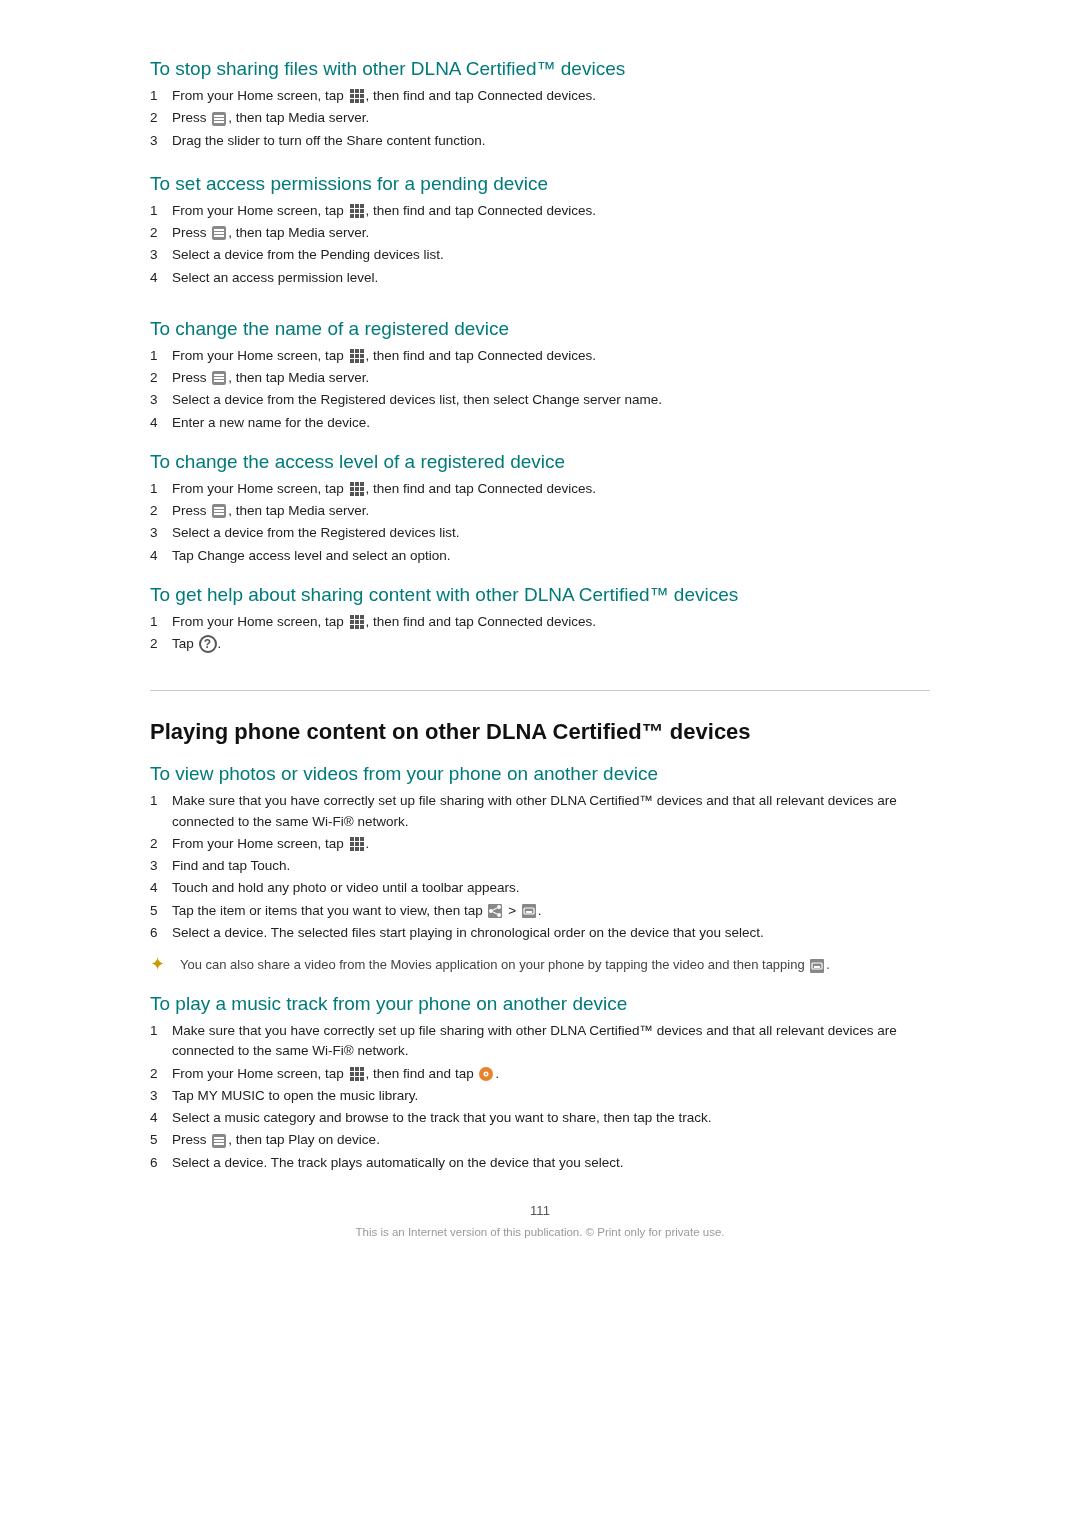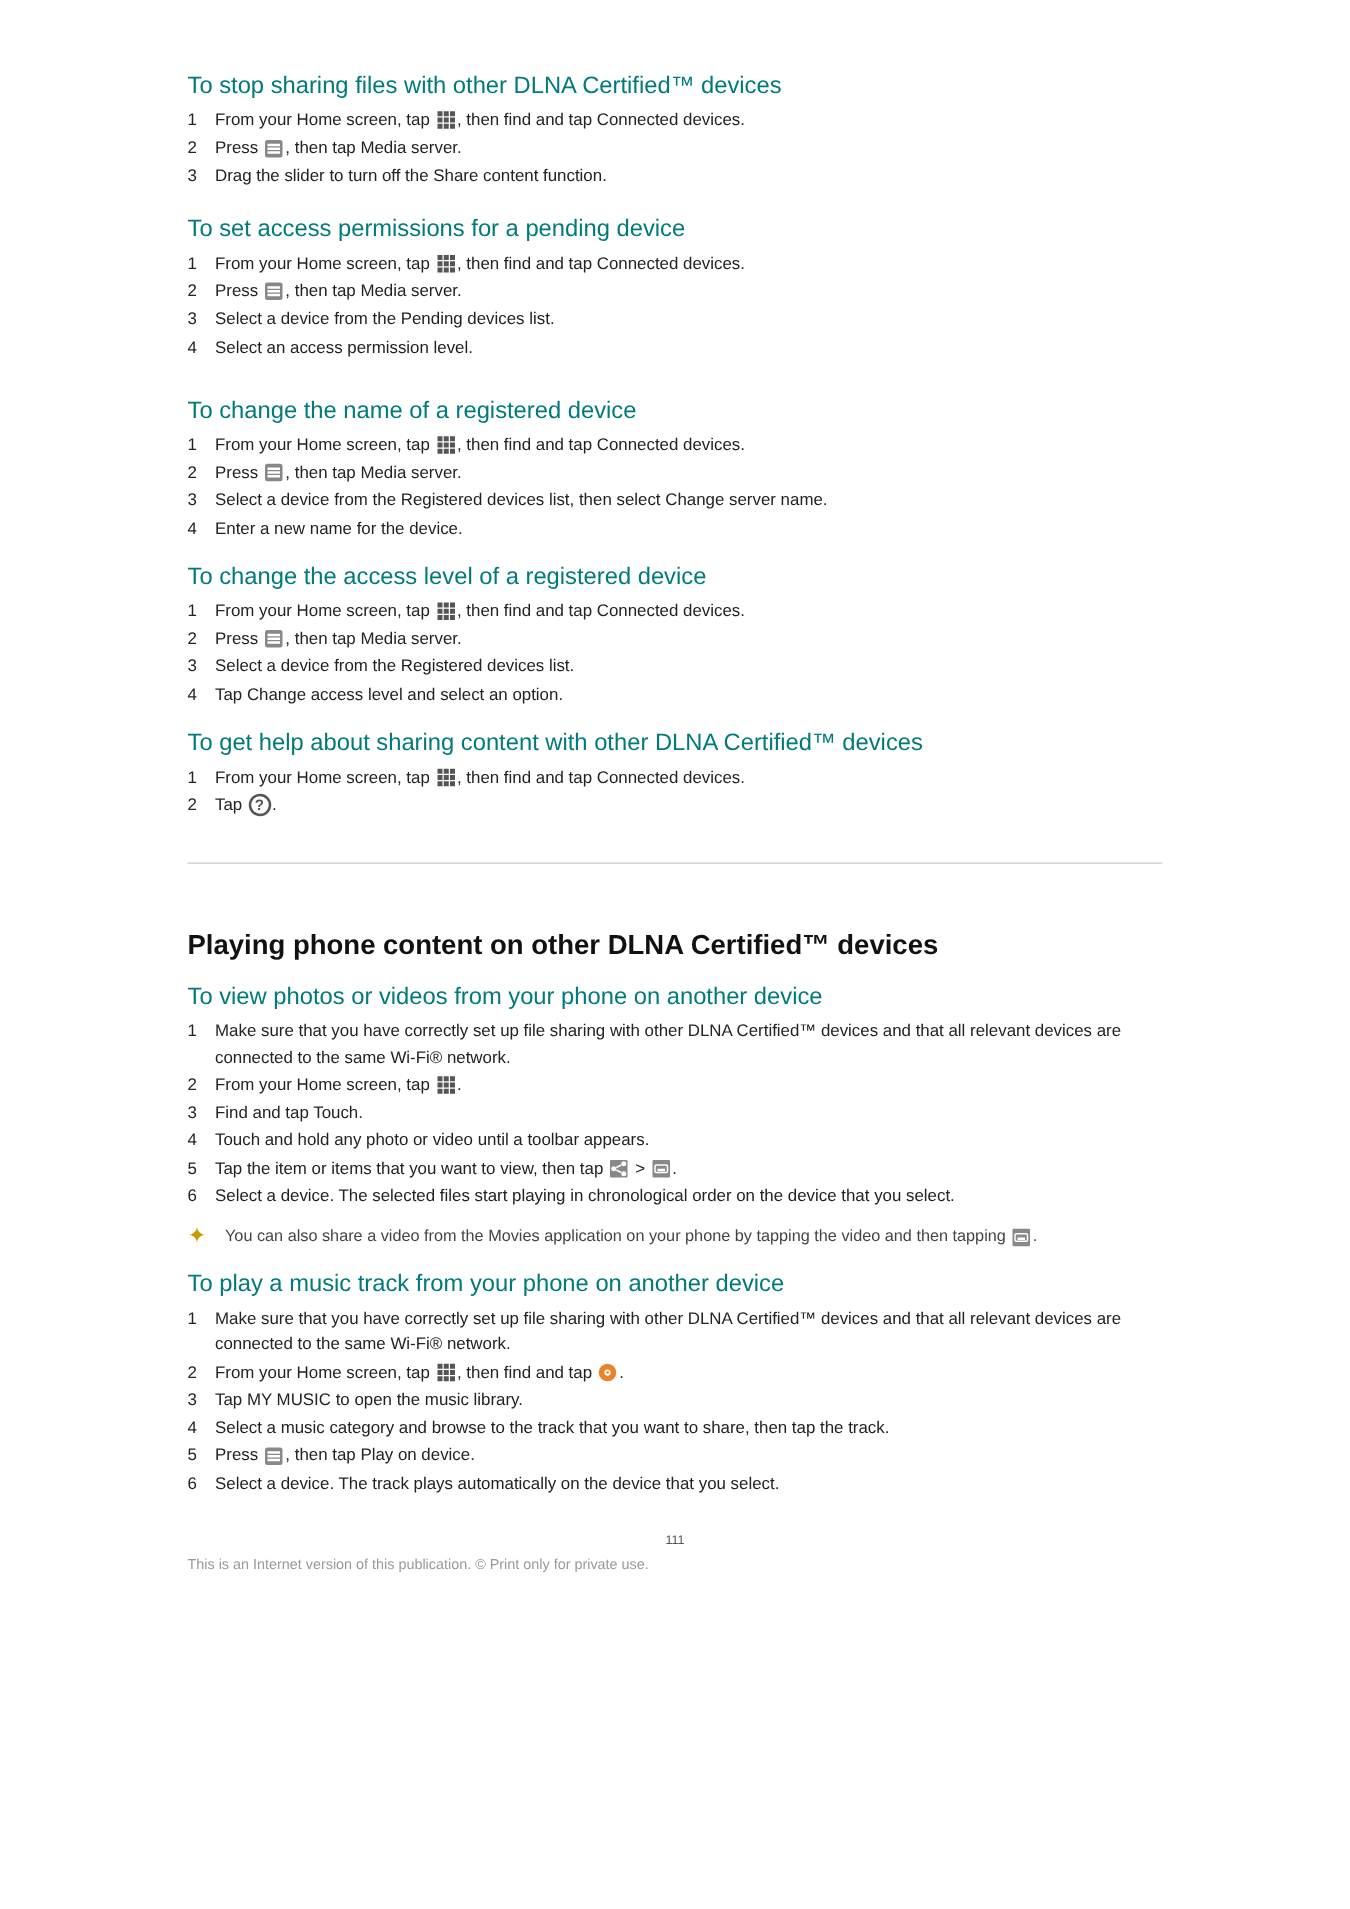--- a/index.html
+++ b/index.html
@@ -67,30 +67,30 @@
       font-size: 18px;
       margin-right: 8px;
       margin-top: -2px;
       min-width: 22px;
     }
     .tip-text {
       flex: 1;
       line-height: 1.5;
     }
     .page-number {
-      font-size: 10px;
+      font-size: 13px;
       color: #555;
       text-align: center;
       margin-top: 30px;
       margin-bottom: 8px;
     }
     .footer-note {
       font-size: 11.5px;
       color: #999;
-      text-align: left;
+      text-align: center;
       margin-top: 6px;
     }
     
     .inline-icon-apps {
       display: inline-block;
       width: 16px;
       height: 16px;
       vertical-align: middle;
       position: relative;
       margin: 0 1px;
@@ -324,21 +324,21 @@
                 <rect x="11" y="11" width="4" height="4" fill="#555"></rect>
               </svg></span>, then find and tap <b>Connected devices</b>.</span>
       </li>
       <li>
         <span class="step-num">2</span>
         <span class="step-text">Tap <span class="inline-icon-question">?</span>.</span>
       </li>
     </ol>
   </div>
 
-  <div style="margin-top: 36px; margin-bottom: 4px; border-top: 1px solid #ccc; padding-top: 24px;">
+  <div style="margin-top: 36px; margin-bottom: 4px; border-top: 1px solid #ccc; ">
     <h2 class="main-heading">Playing phone content on other DLNA Certified™ devices</h2>
   </div>
 
   <div style="margin-top:10px;">
     <div class="section-heading">To view photos or videos from your phone on another device</div>
     <ol class="step-list">
       <li>
         <span class="step-num">1</span>
         <span class="step-text">Make sure that you have correctly set up file sharing with other DLNA Certified™ devices and that all relevant devices are connected to the same Wi-Fi® network.</span>
       </li>

